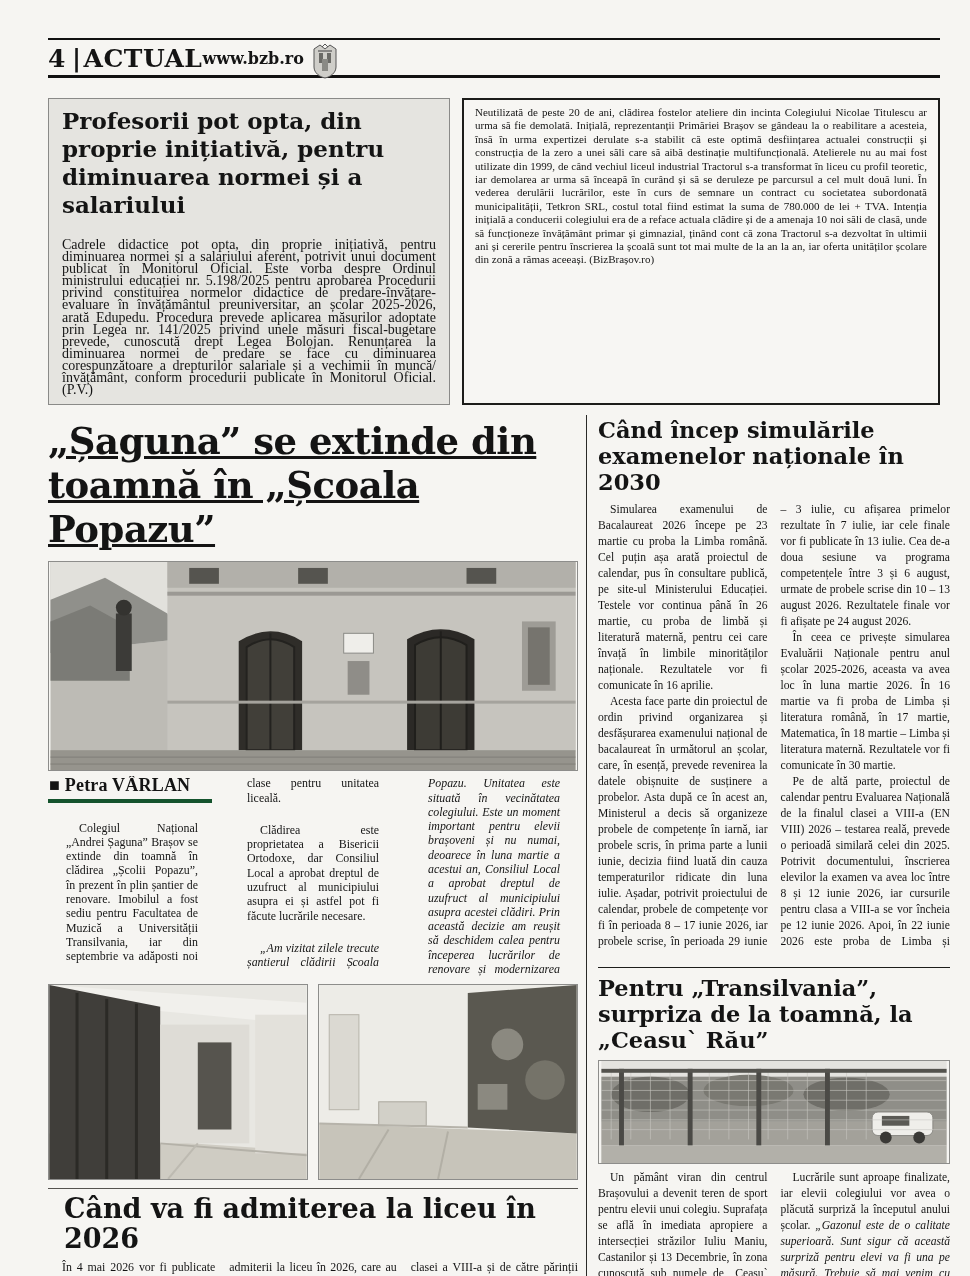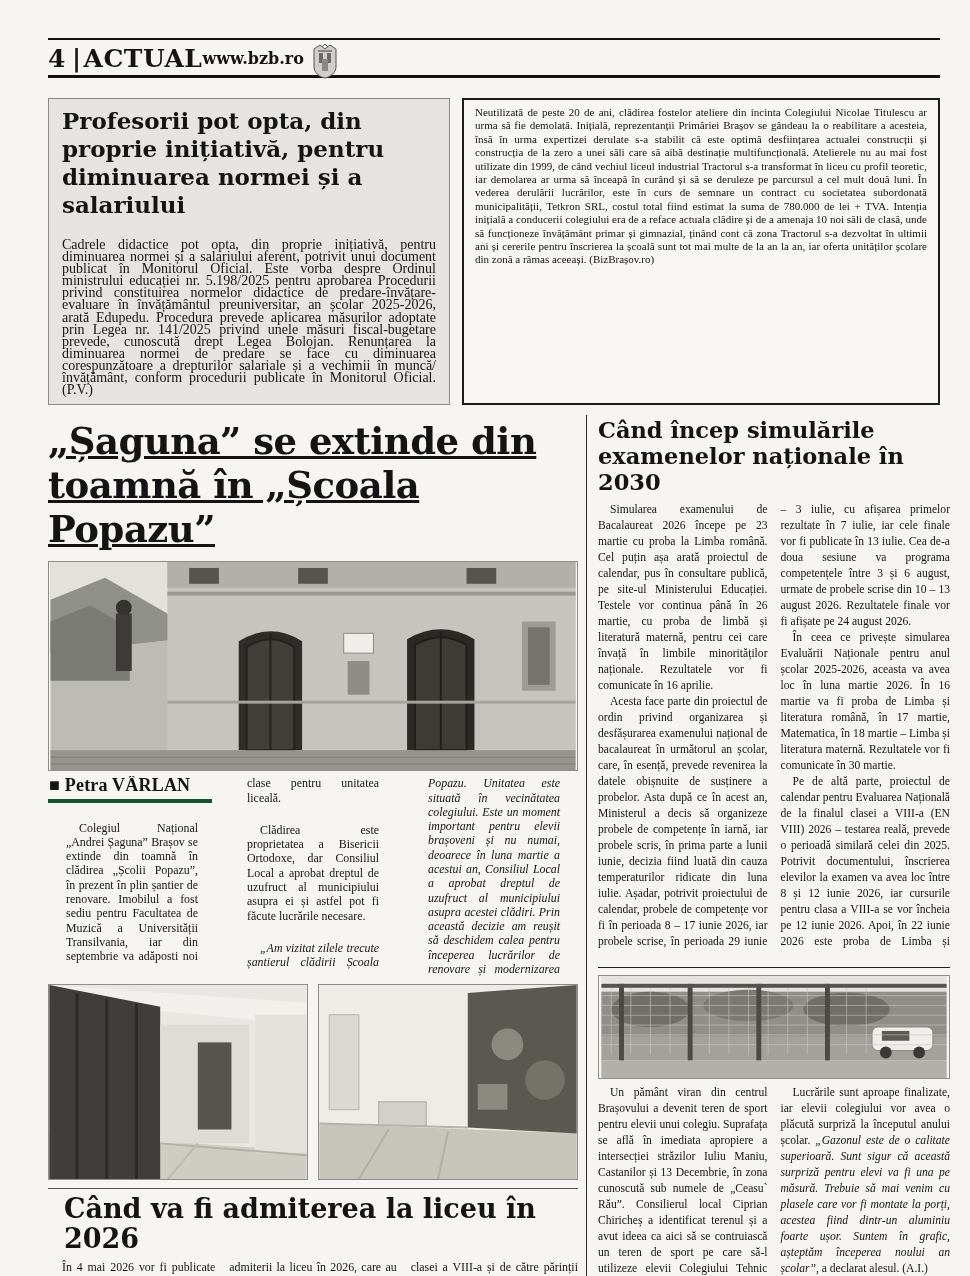--- a/index.html
+++ b/index.html
@@ -172,20 +172,21 @@
       <h2 class="sim-title">Când încep simulările examenelor naționale în 2030</h2>
       <div class="cols2 sim-body">
         <p>Simularea examenului de Bacalaureat 2026 începe pe 23 martie cu proba la Limba română. Cel puțin așa arată proiectul de calendar, pus în consultare publică, pe site-ul Ministerului Educației. Testele vor continua până în 26 martie, cu proba de limbă și literatură maternă, pentru cei care învață în limbile minorităților naționale. Rezultatele vor fi comunicate în 16 aprilie.</p>
         <p>Acesta face parte din proiectul de ordin privind organizarea și desfășurarea examenului național de bacalaureat în următorul an școlar, care, în esență, prevede revenirea la datele obișnuite de susținere a probelor. Asta după ce în acest an, Ministerul a decis să organizeze probele de competențe în iarnă, iar probele scris, în prima parte a lunii iunie, decizia fiind luată din cauza temperaturilor ridicate din luna iulie. Așadar, potrivit proiectului de calendar, probele de competențe vor fi în perioada 8 – 17 iunie 2026, iar probele scrise, în perioada 29 iunie – 3 iulie, cu afișarea primelor rezultate în 7 iulie, iar cele finale vor fi publicate în 13 iulie. Cea de-a doua sesiune va programa competențele între 3 și 6 august, urmate de probele scrise din 10 – 13 august 2026. Rezultatele finale vor fi afișate pe 24 august 2026.</p>
         <p>În ceea ce privește simularea Evaluării Naționale pentru anul școlar 2025-2026, aceasta va avea loc în luna martie 2026. În 16 martie va fi proba de Limba și literatura română, în 17 martie, Matematica, în 18 martie – Limba și literatura maternă. Rezultatele vor fi comunicate în 30 martie.</p>
         <p>Pe de altă parte, proiectul de calendar pentru Evaluarea Națională de la finalul clasei a VIII-a (EN VIII) 2026 – testarea reală, prevede o perioadă similară celei din 2025. Potrivit documentului, înscrierea elevilor la examen va avea loc între 8 și 12 iunie 2026, iar cursurile pentru clasa a VIII-a se vor încheia pe 12 iunie 2026. Apoi, în 22 iunie 2026 este proba de Limba și literatura română, în 24 iunie 2026 – Matematica, iar în 26 iunie 2026 – Limba și literatura maternă. Rezultatele inițiale vor fi afișate pe 2 iulie 2026 (până la ora 12:00), în aceeași zi fiind programată și depunerea contestațiilor. Acestea vor fi soluționate între 5 și 8 iulie 2026, iar rezultatele finale vor fi afișate pe 9 iulie 2026. (P.V.)</p>
       </div>
 
       <hr class="right-divider">
 
+      <h2 class="tra-title">Pentru „Transilvania”, surpriza de la toamnă, la „Ceasu` Rău”</h2>
 
       <svg class="photo" width="352" height="104" viewBox="0 0 352 104">
         <rect width="352" height="104" fill="#e4e3df"></rect>
         <rect x="0" y="16" width="352" height="46" fill="#8f8e88"></rect>
         <ellipse cx="50" cy="34" rx="40" ry="18" fill="#6f6e68"></ellipse>
         <ellipse cx="150" cy="30" rx="46" ry="16" fill="#7a7972"></ellipse>
         <ellipse cx="250" cy="34" rx="44" ry="17" fill="#6f6e68"></ellipse>
         <rect x="0" y="62" width="352" height="24" fill="#a3a19a"></rect>
         <rect x="0" y="86" width="352" height="18" fill="#b2b0a9"></rect>
         <rect x="276" y="52" width="62" height="24" rx="6" fill="#efeeea" stroke="#8a8984"></rect>

